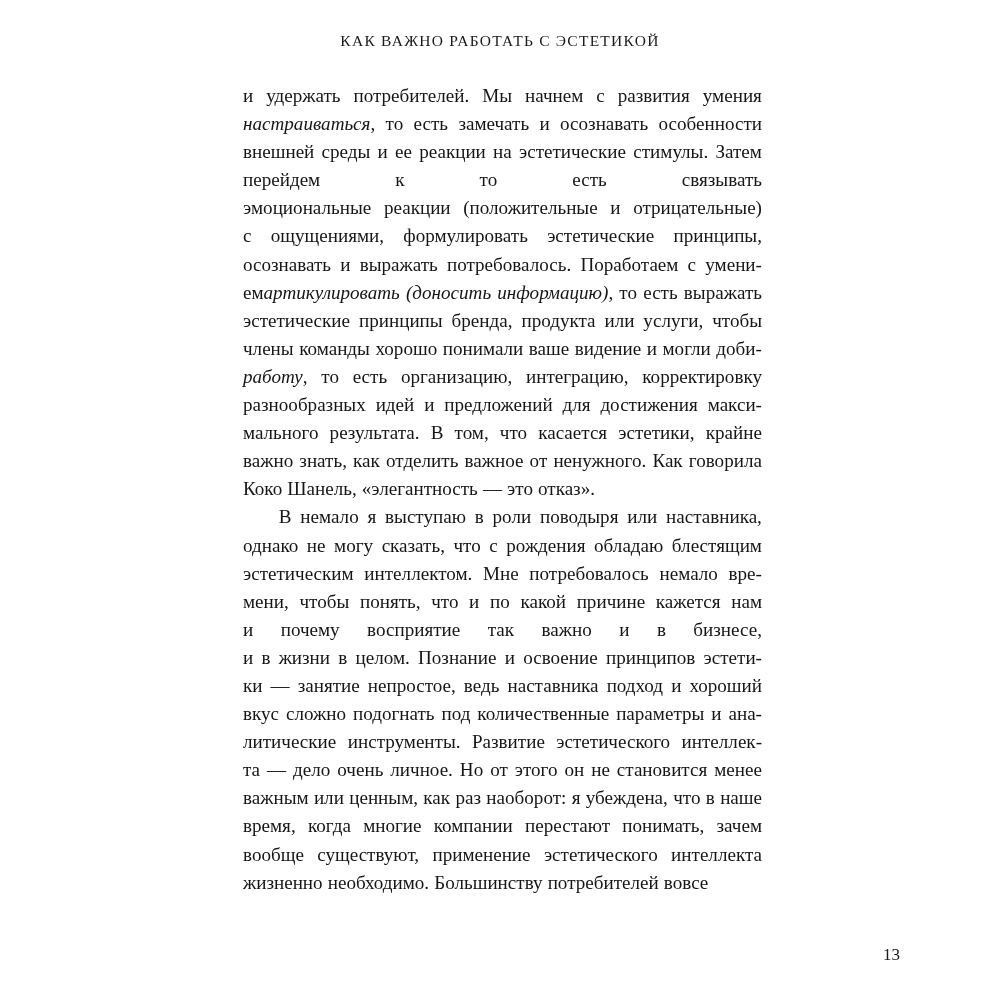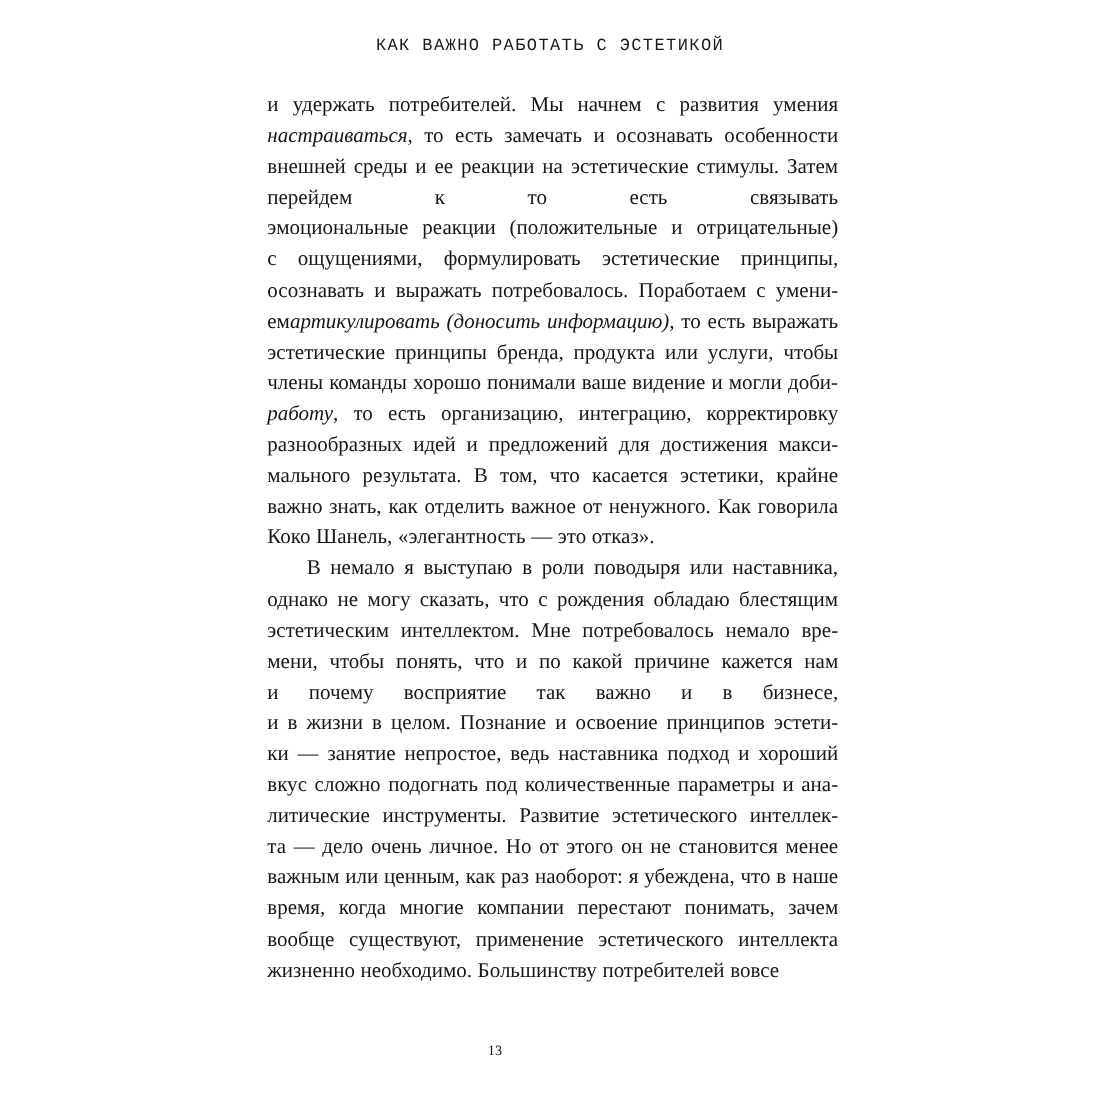--- a/index.html
+++ b/index.html
@@ -25,21 +25,20 @@
     left: 0;
     width: 1000px;
     text-align: center;
     font-size: 15.5px;
     line-height: 20px;
     letter-spacing: 1.25px;
     color: #1a1a1a;
     font-variant: small-caps;
     text-transform: uppercase;
     white-space: pre;
-    font-family: Liberation Mono, monospace;
   }
 
   
   .text-block {
     position: absolute;
     left: 243px;
     top: 82px;
     width: 519px;
   }
 
@@ -74,22 +73,22 @@
   }
 
   .indent-space { display: inline-block; width: 27px; }
 
   
   .folio {
     position: absolute;
     top: 944px;
     left: 0;
     width: 900px;
-    text-align: center;
-    font-size: 13px;
+    text-align: right;
+    font-size: 17px;
     line-height: 22px;
     color: #1a1a1a;
   }
 </style>
 </head>
 <body>
 
 <div class="page">
 
   <div class="running-head">Как важно работать с эстетикой</div>

